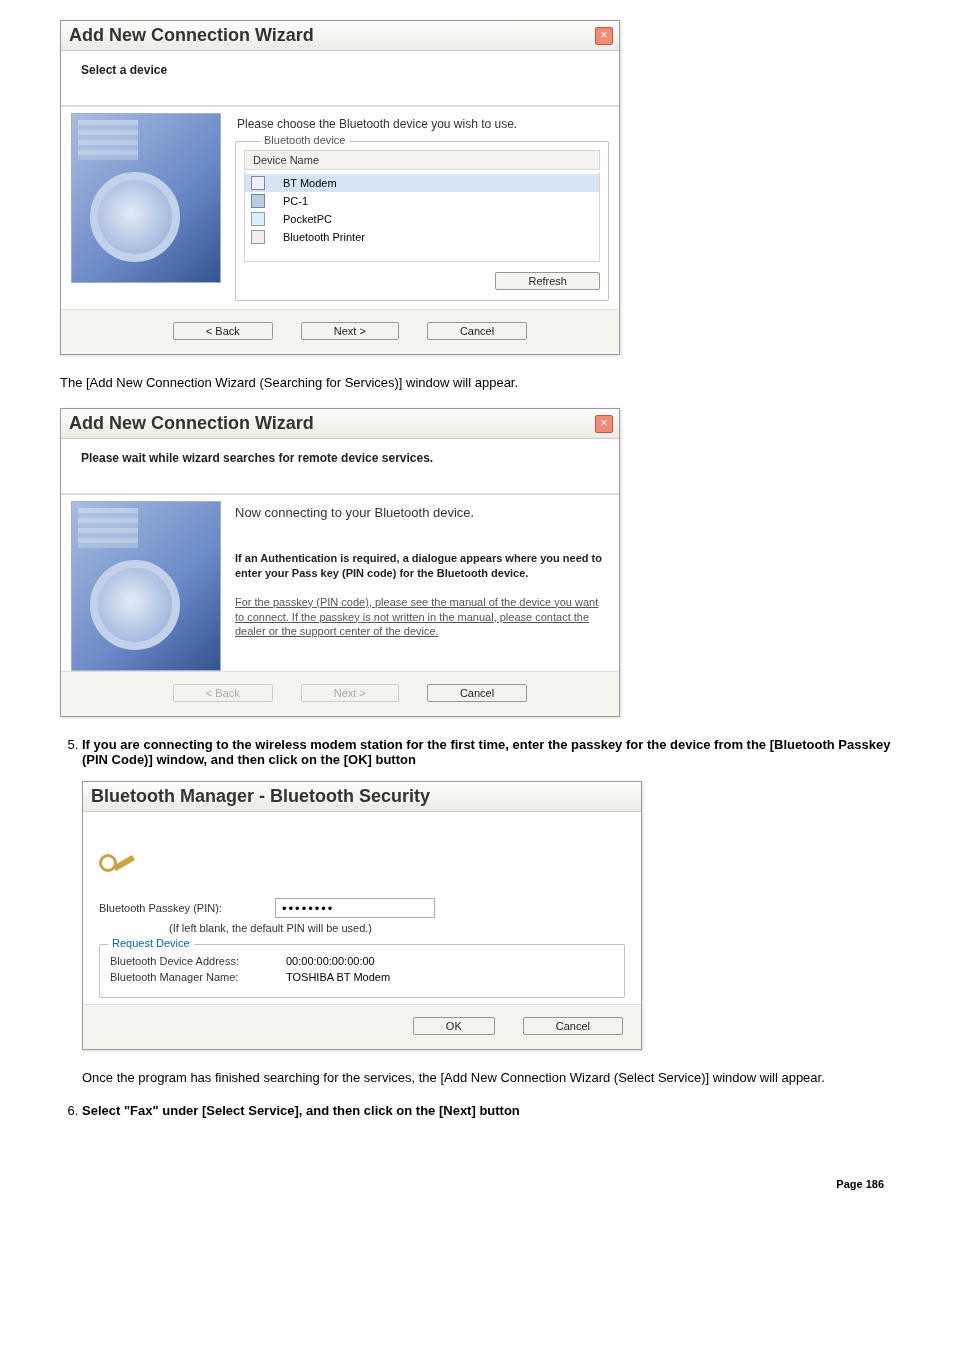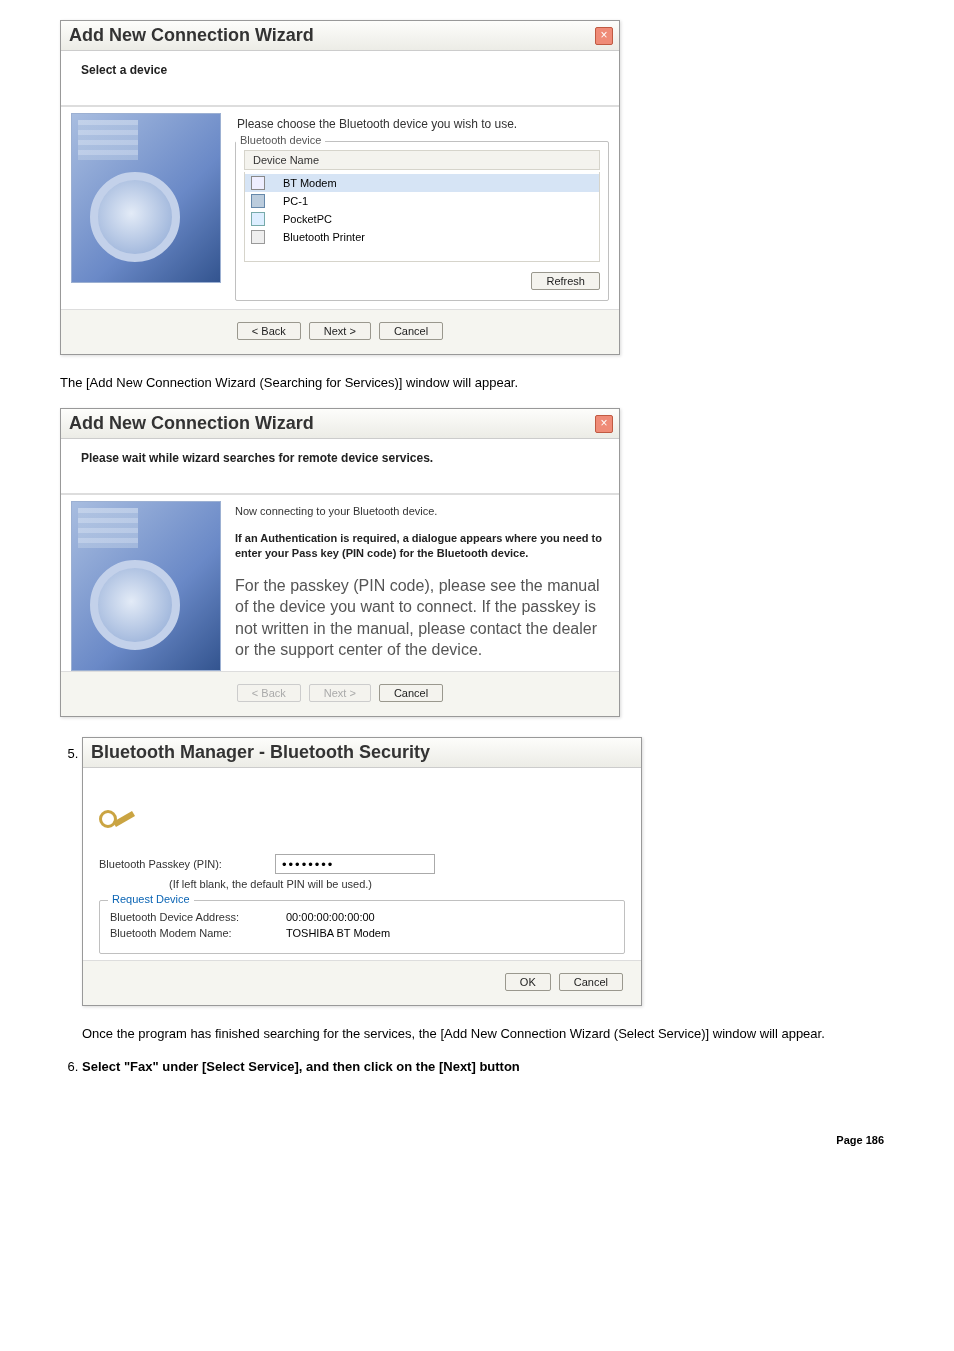--- a/index.html
+++ b/index.html
@@ -97,21 +97,21 @@
   }
   .groupbox {
     border: 1px solid #c0c0c0;
     border-radius: 2px;
     padding: 8px 8px 10px 8px;
     position: relative;
     margin-top: 6px;
   }
   .groupbox-title {
     position: absolute;
-    top: -8px; left: 0;
+    top: -8px; left: 24px;
     background: #fff;
     padding: 0 4px;
     font-size: 11px;
     color: #555;
   }
   .list-header {
     font-size: 11px;
     color: #333;
     background: #f4f3ee;
     border: 1px solid #d6d4cb;
@@ -139,25 +139,26 @@
     width: 14px; height: 14px;
     display: inline-block;
     border: 1px solid #888;
     background: #eef;
   }
   .dev-icon.pc { background: #bcd; border-color:#68a; }
   .dev-icon.pda { background: #ddeeff; border-color:#7aa; }
   .dev-icon.printer { background: #eee; border-color:#999; }
   .btn {
     font-size: 11px;
-    padding: 2px 14px;
+    padding: 2px 32px;
     background: #f4f3ee;
     border: 1px solid #9a988e;
     border-radius: 2px;
     color: #222;
+    margin-left: 20px;
   }
   .btn[disabled] {
     color: #aaa;
     border-color: #ccc;
   }
   .refresh-row {
     display: flex;
     justify-content: flex-end;
     margin-top: 10px;
   }
@@ -168,23 +169,23 @@
     padding: 12px 0 14px 0;
     background: #f5f5f0;
   }
   .body-text {
     font-size: 13px;
     margin: 6px 0 18px 0;
     color: #000;
   }
   .bold { font-weight: bold; }
   
-  .d2-msg { font-size: 11px; color:#333; margin-bottom: 14px; }
+  .d2-msg { font-size: 13px; color:#333; margin-bottom: 31px; }
   .d2-bold { font-size: 11px; font-weight: bold; color:#222; margin-bottom: 14px; line-height: 1.35; }
-  .d2-small { font-size: 16px; color:#555; line-height: 1.35; }
+  .d2-small { font-size: 11px; color:#555; line-height: 1.35; text-decoration: underline; }
   
   .d3-body { padding: 14px 16px 6px 16px; background:#fff; border-bottom:1px solid #ddd; }
   .d3-row { display:flex; gap: 14px; flex-direction: column; }
   .key-icon {
     width: 40px; height: 40px;
     position: relative;
     margin-top: 18px;
   }
   .key-icon .ring {
     position:absolute; left:0; top:10px; width:18px; height:18px;
@@ -296,20 +297,21 @@
   </div>
   <div class="button-row">
     <button class="btn" disabled="">&lt; Back</button>
     <button class="btn" disabled="">Next &gt;</button>
     <button class="btn">Cancel</button>
   </div>
 </div>
 
 <ol class="steps" start="5">
   <li>
+    <span class="bold">If you are connecting to the wireless modem station for the first time, enter the passkey for the device from the [Bluetooth Passkey (PIN Code)] window, and then click on the [OK] button</span>
 
     
     <div class="dialog" style="margin-top:14px;">
       <div class="dialog-titlebar">
         <span class="dialog-title">Bluetooth Manager - Bluetooth Security</span>
       </div>
       <div class="d3-body">
         <div class="d3-row">
           <div class="key-icon">
             <div class="ring"></div>
@@ -321,21 +323,21 @@
               <span class="pwbox">••••••••</span>
             </div>
             <div class="hint" style="margin-left:70px;">(If left blank, the default PIN will be used.)</div>
             <div class="req-group">
               <span class="req-title">Request Device</span>
               <div class="field-row">
                 <span class="field-label">Bluetooth Device Address:</span>
                 <span>00:00:00:00:00:00</span>
               </div>
               <div class="field-row">
-                <span class="field-label">Bluetooth Modem Name:</span>
+                <span class="field-label">Bluetooth Manager Name:</span>
                 <span>TOSHIBA BT Modem</span>
               </div>
             </div>
           </div>
         </div>
       </div>
       <div class="button-row" style="justify-content:flex-end; padding-right:18px;">
         <button class="btn">OK</button>
         <button class="btn">Cancel</button>
       </div>

